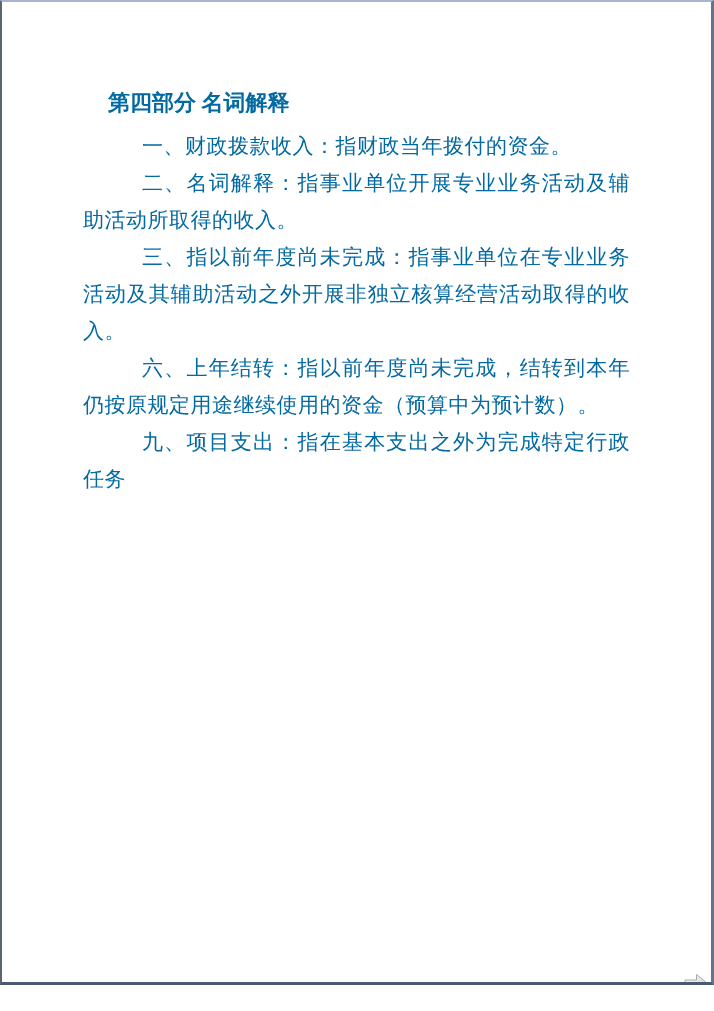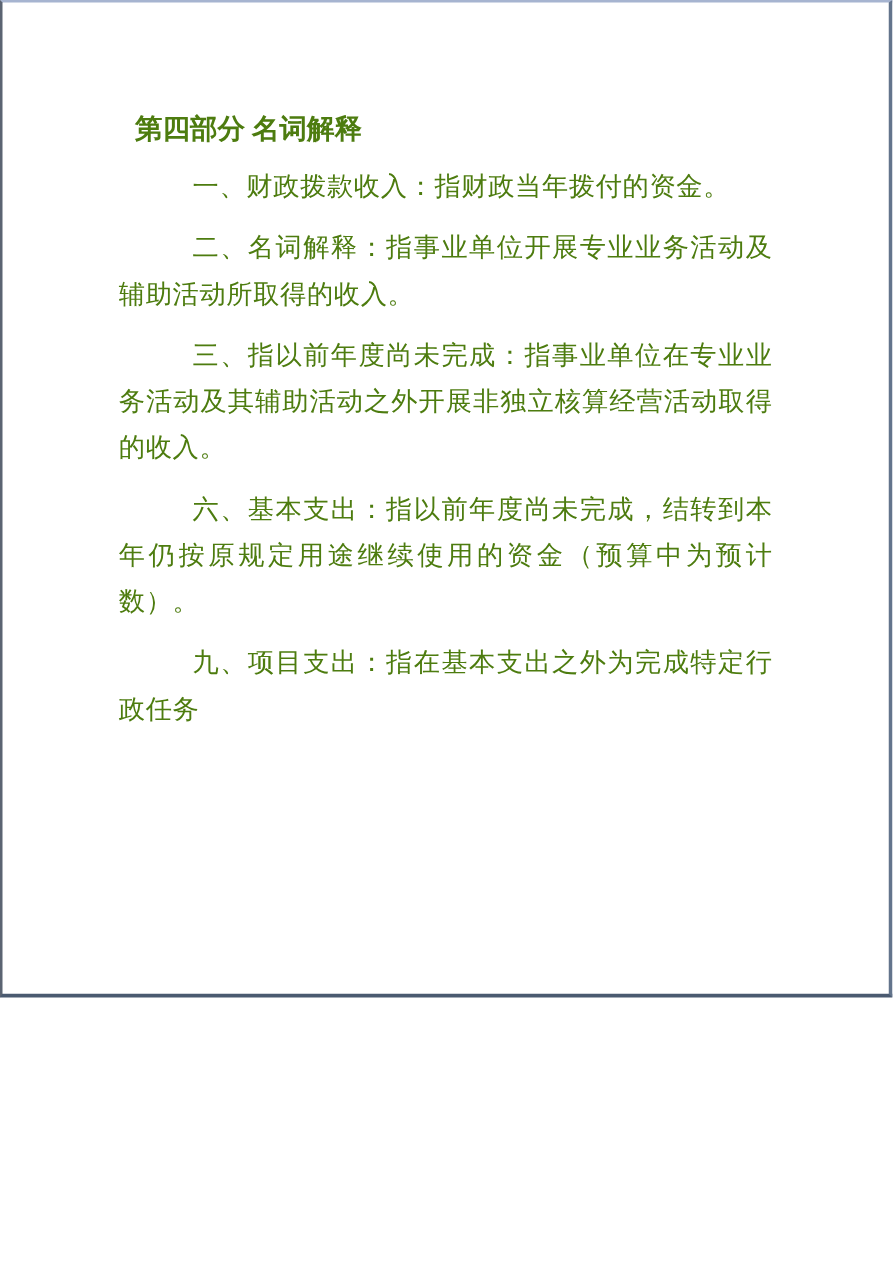--- a/index.html
+++ b/index.html
@@ -8,46 +8,46 @@
     background: #ffffff;
   }
   body {
     width: 714px;
     height: 1011px;
     overflow: hidden;
   }
   .page {
     position: relative;
     width: 714px;
-    height: 798px;
+    height: 985px;
     box-sizing: border-box;
     background: #ffffff;
     border-top: 2px solid #a6b4d0;
     border-left: 2px solid #5b6472;
     border-right: 3px solid #63748c;
     border-bottom: 3px solid #4a5a70;
     overflow: hidden;
     font-family: "Liberation Serif", "DejaVu Serif", serif;
-    color: #4d7c0f;
+    color: #0369a1;
   }
   .content {
     margin: 85px 0 0 81px;
     width: 547px;
   }
   .heading {
     font-size: 22px;
     line-height: 32px;
     font-weight: bold;
     margin: 0 0 9px 25px;
     white-space: nowrap;
   }
   .para {
     font-size: 21px;
     line-height: 37px;
-    margin: 12px;
+    margin: 0;
     text-align: justify;
     text-justify: inter-character;
     text-indent: 59px;
     letter-spacing: 0.5px;
   }
   .next-page {
     position: absolute;
     left: 681px;
     top: 970px;
     width: 26px;
@@ -62,21 +62,21 @@
 </style>
 </head>
 <body>
 
 <div class="page">
   <div class="content">
     <h1 class="heading">第四部分 名词解释</h1>
     <p class="para">一、财政拨款收入：指财政当年拨付的资金。</p>
     <p class="para">二、名词解释：指事业单位开展专业业务活动及辅助活动所取得的收入。</p>
     <p class="para">三、指以前年度尚未完成：指事业单位在专业业务活动及其辅助活动之外开展非独立核算经营活动取得的收入。</p>
-    <p class="para">六、基本支出：指以前年度尚未完成，结转到本年仍按原规定用途继续使用的资金（预算中为预计数）。</p>
+    <p class="para">六、上年结转：指以前年度尚未完成，结转到本年仍按原规定用途继续使用的资金（预算中为预计数）。</p>
     <p class="para">九、项目支出：指在基本支出之外为完成特定行政任务</p>
   </div>
 
   <div class="next-page">
     <span>
       <svg viewBox="0 0 26 22" xmlns="http://www.w3.org/2000/svg">
         <defs>
           <linearGradient id="arrowGrad" x1="0" y1="0" x2="1" y2="1">
             <stop offset="0" stop-color="#ffffff"></stop>
             <stop offset="1" stop-color="#c9ccd1"></stop>

